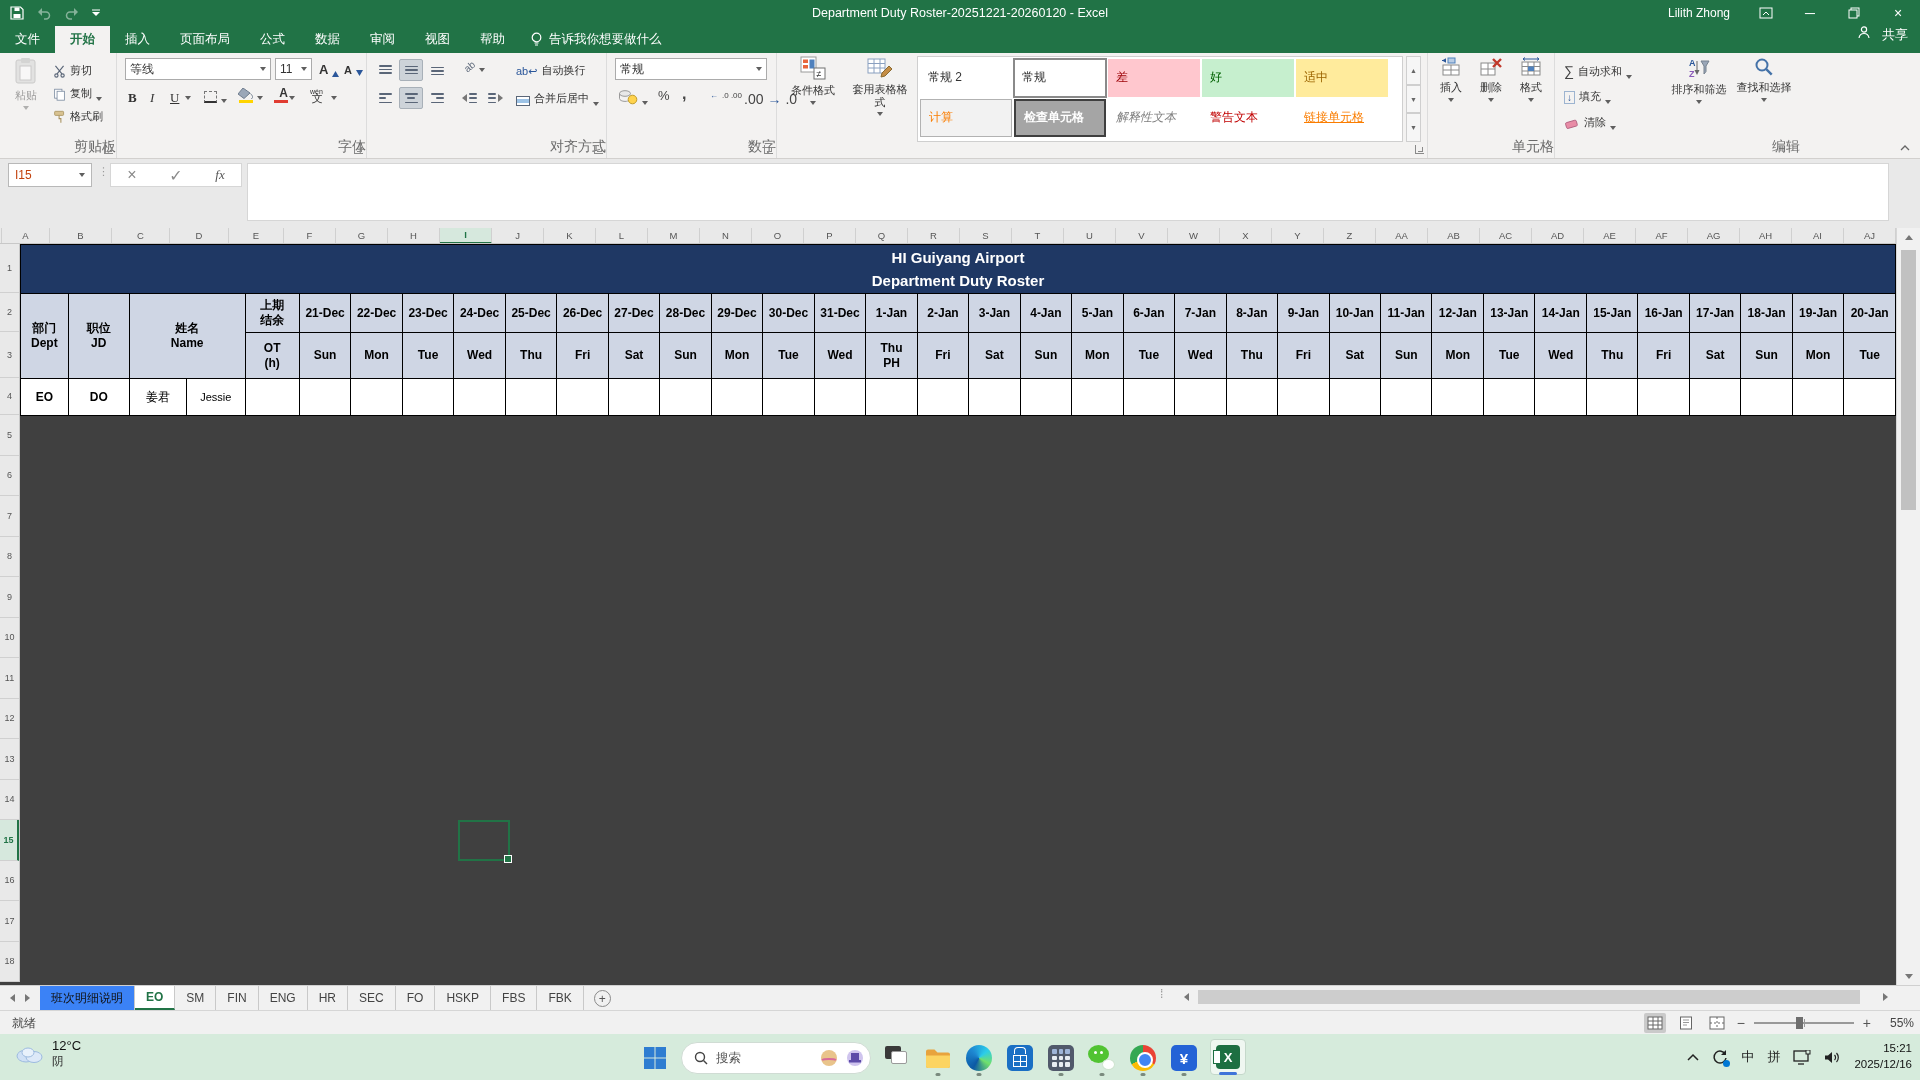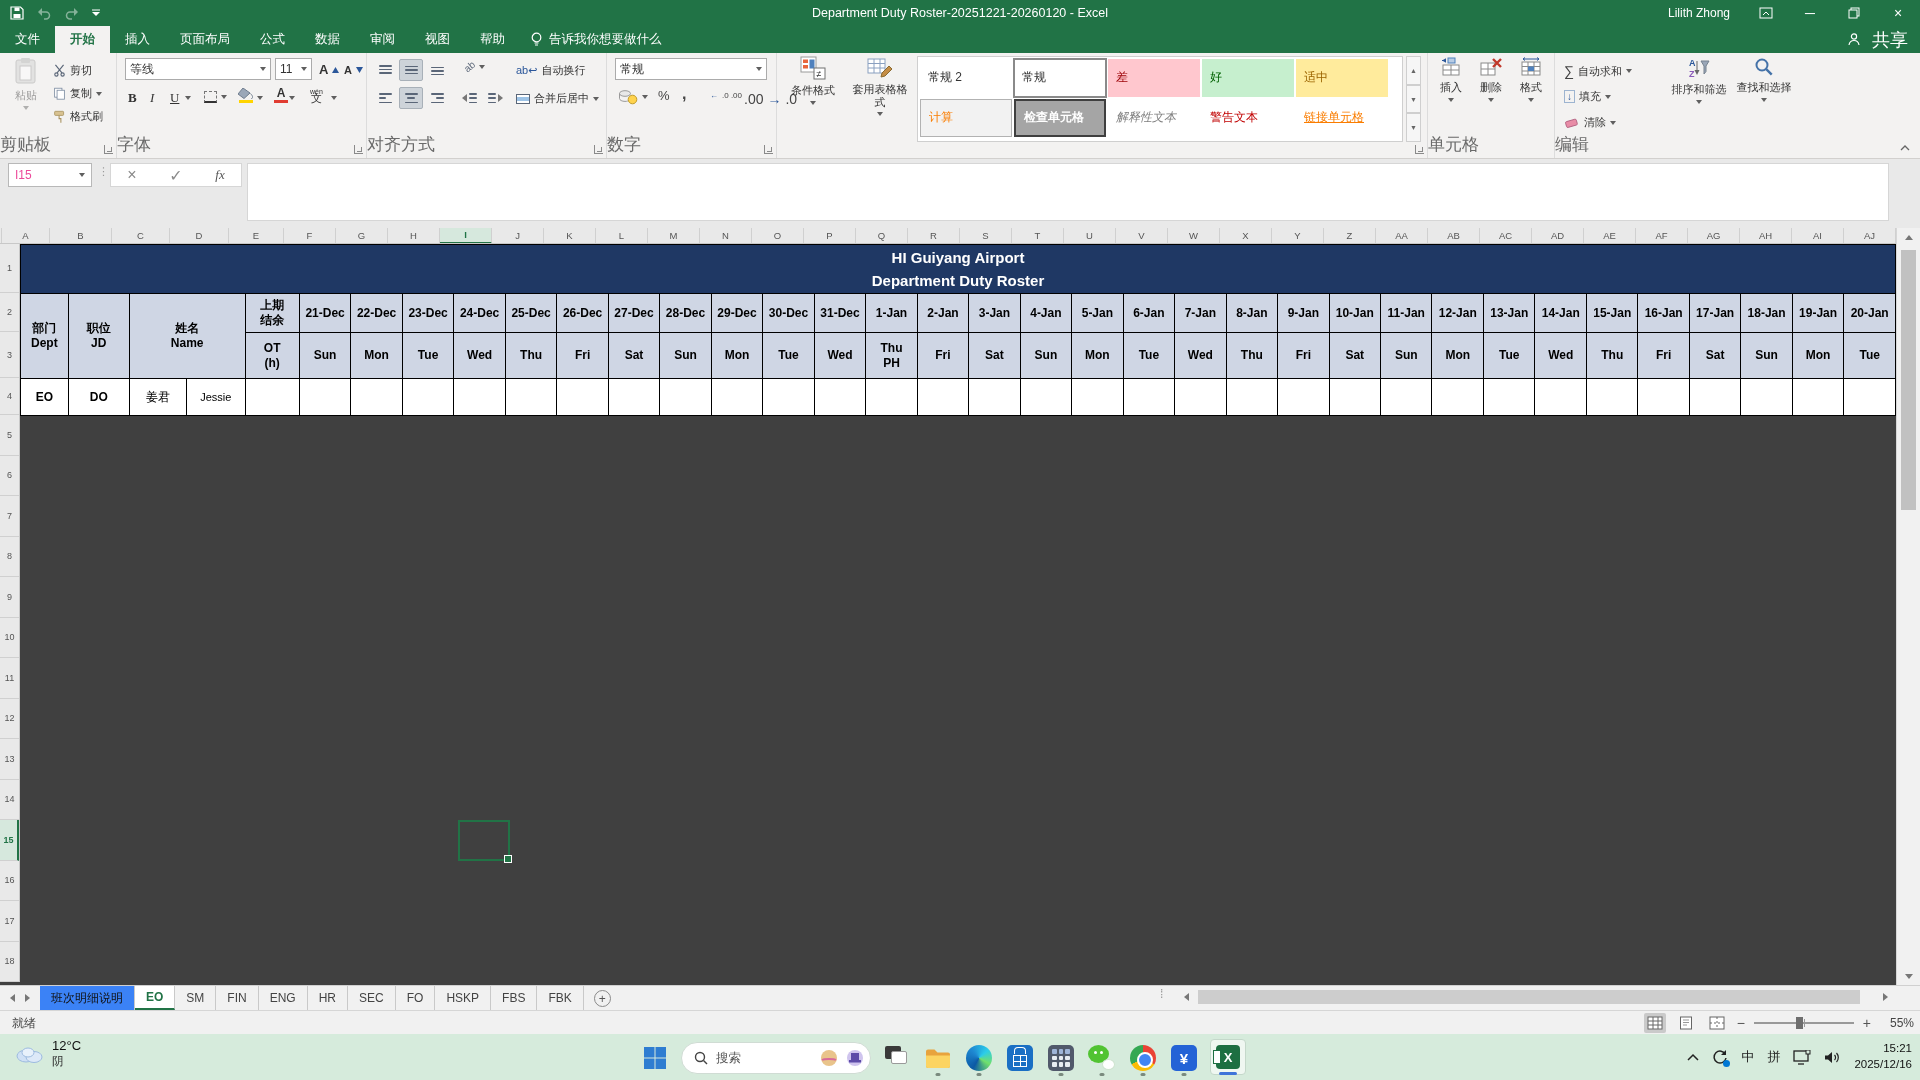--- a/index.html
+++ b/index.html
@@ -13,29 +13,29 @@
 .dim{opacity:.45}
 #title-text{position:absolute;left:0;top:0;width:1920px;height:26px;text-align:center;line-height:26px;font-size:12.5px}
 #tb-right{position:absolute;right:0;top:0;height:26px;display:flex;align-items:center}
 #tb-user{font-size:12px;margin-right:14px}
 .winbtn{width:44px;height:26px;display:flex;align-items:center;justify-content:center;font-size:14px;color:#fff}
 
 #ribbon-tabs{position:absolute;left:0;top:26px;width:1920px;height:27px;background:#217346;display:flex;align-items:stretch;color:#fff;font-size:12.5px}
 .rtab{padding:0 15px;display:flex;align-items:center}
 .rtab.active{background:#f3f2f1;color:#217346;font-weight:bold}
 #tellme{display:flex;align-items:center;gap:6px;padding:0 10px}
-#share{position:absolute;right:12px;top:26px;height:27px;display:flex;align-items:center;gap:12px;color:#fff;font-size:18px}
+#share{position:absolute;right:12px;top:26px;height:27px;display:flex;gap:12px;color:#fff;font-size:13px}
 
 #ribbon{position:absolute;left:0;top:53px;width:1920px;height:106px;background:#f3f2f1;border-bottom:1px solid #d2d0ce;font-size:11px;color:#333}
 .group{position:absolute;top:0;height:105px;border-right:1px solid #dcdcdc}
-.glabel{position:absolute;bottom:2px;left:0;width:100%;text-align:left;color:#6a6a6a;font-size:17px}
+.glabel{position:absolute;bottom:2px;left:0;width:100%;text-align:right;color:#6a6a6a;font-size:14px}
 .launcher{position:absolute;right:3px;bottom:4px;width:9px;height:9px;border-left:1px solid #8a8a8a;border-bottom:1px solid #8a8a8a}
 .launcher::after{content:"";position:absolute;right:1px;bottom:1px;width:4px;height:4px;border-right:1px solid #8a8a8a;border-bottom:1px solid #8a8a8a}
 .caret{width:0;height:0;border-left:3px solid transparent;border-right:3px solid transparent;border-top:4px solid #5f5f5f}
-.ibtn{position:absolute;display:flex;align-items:center;gap:4px;padding:2px 3px;border-radius:2px;white-space:nowrap}
+.ibtn{position:absolute;display:flex;align-items:flex-end;gap:4px;padding:2px 3px;border-radius:2px;white-space:nowrap}
 .bigbtn{position:absolute;display:flex;flex-direction:column;align-items:center;justify-content:flex-start;gap:3px;text-align:center;border-radius:2px}
 .selbox{position:absolute;background:#fff;border:1px solid #ababab;display:flex;align-items:center;font-size:12px;padding:0 4px;justify-content:space-between}
 .tgl{position:absolute;display:flex;align-items:center;justify-content:center;border-radius:2px}
 .tgl.on{background:#cdd3d9;border:1px solid #a8b0b8}
 .lines{width:13px;height:10px;display:flex;flex-direction:column;justify-content:space-between}
 .lines i{display:block;height:1.5px;background:#5a6678;border-radius:1px;width:100%}
 .lines.c i:nth-child(2){width:60%;margin:0 auto}
 .lines.l i:nth-child(2){width:60%}
 .lines.r i:nth-child(2){width:60%;margin-left:auto}
 .vt{justify-content:flex-start;gap:2px}.vm{justify-content:center;gap:2px}.vb{justify-content:flex-end;gap:2px}
@@ -50,21 +50,21 @@
 .g-calc{background:#F2F2F2;color:#FA7D00;border:1px solid #b2b2b2;line-height:34px}
 .g-check{background:#A5A5A5;color:#fff;font-weight:bold;border:2px double #3F3F3F;line-height:32px}
 .g-explain{color:#7F7F7F;font-style:italic}
 .g-warning{color:#C00000}
 .g-linked{color:#FA7D00;text-decoration:underline}
 .gsel{outline:2px solid #8a8a8a;outline-offset:-1px}
 #gscroll{position:absolute;left:629px;top:3px;width:15px;height:86px;display:flex;flex-direction:column}
 #gscroll div{flex:1;border:1px solid #cfcfcf;background:#f6f6f6;display:flex;align-items:center;justify-content:center;font-size:7px;color:#666}
 
 #fbar{position:absolute;left:0;top:159px;width:1920px;height:69px;background:#e9e9e9}
-#namebox{position:absolute;left:8px;top:4px;width:84px;height:24px;background:#fff;border:1px solid #b8b8b8;display:flex;align-items:center;justify-content:space-between;padding:0 6px;font-size:12px;color:#ec4899}
+#namebox{position:absolute;left:8px;top:4px;width:84px;height:24px;background:#fff;border:1px solid #b8b8b8;display:flex;align-items:center;justify-content:space-between;padding:0 6px;font-size:12px;color:#c2410c}
 #fdots{position:absolute;left:98px;top:6px;color:#9a9a9a;font-size:11px;letter-spacing:1px}
 #fbtns{position:absolute;left:110px;top:4px;width:132px;height:24px;background:#fff;border:1px solid #d6d6d6;display:flex;align-items:center;justify-content:space-around;color:#8a8a8a}
 #fx{font-family:"Liberation Serif",serif;font-style:italic;color:#555;font-size:13px}
 #finput{position:absolute;left:247px;top:4px;width:1642px;height:58px;background:#fff;border:1px solid #d6d6d6}
 
 #col-strip{position:absolute;left:0;top:228px;width:1896px;height:16px;background:#e9e9e9;border-bottom:1px solid #c8c8c8;display:flex;overflow:hidden}
 #select-all{width:20px;height:16px;border-right:1px solid #d0d0d0;background:#e9e9e9}
 #col-headers{display:flex}
 .col-h{height:16px;line-height:15px;text-align:center;font-size:9.5px;color:#555;border-right:1px solid #d0d0d0;overflow:hidden}
 .col-h.sel{background:#d6e8dd;color:#217346;font-weight:bold;border-bottom:2px solid #217346;line-height:13px}

